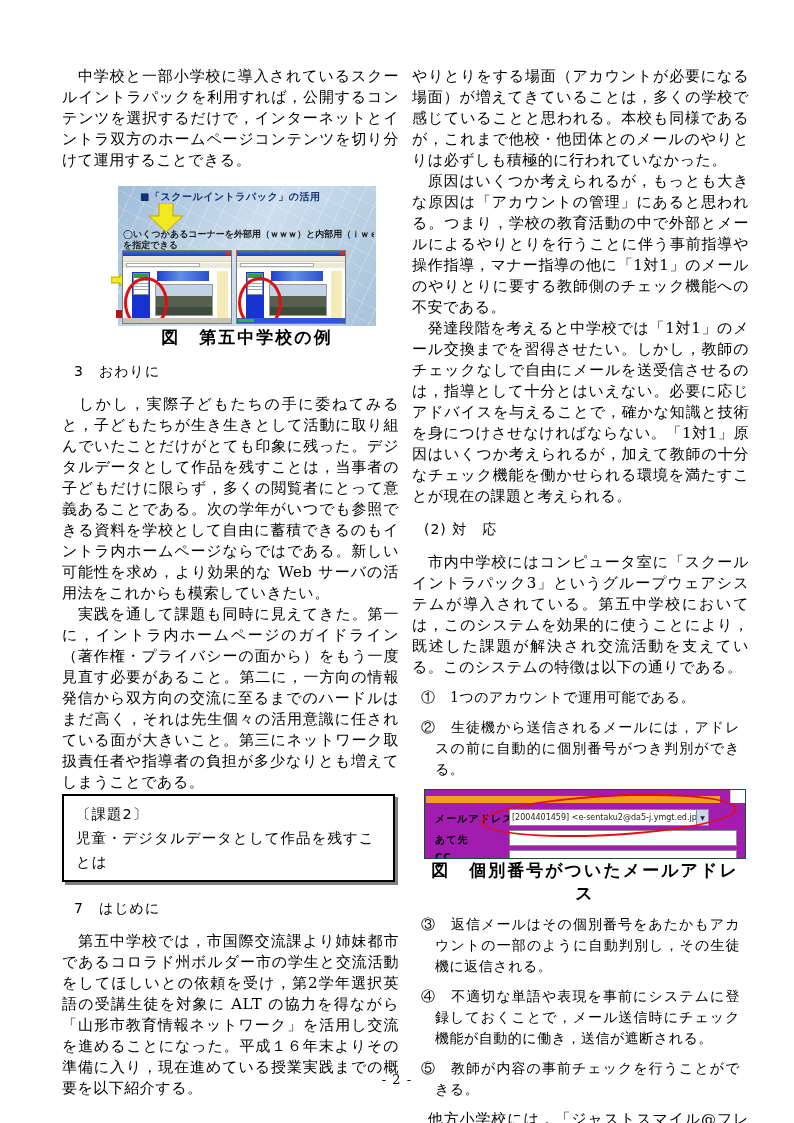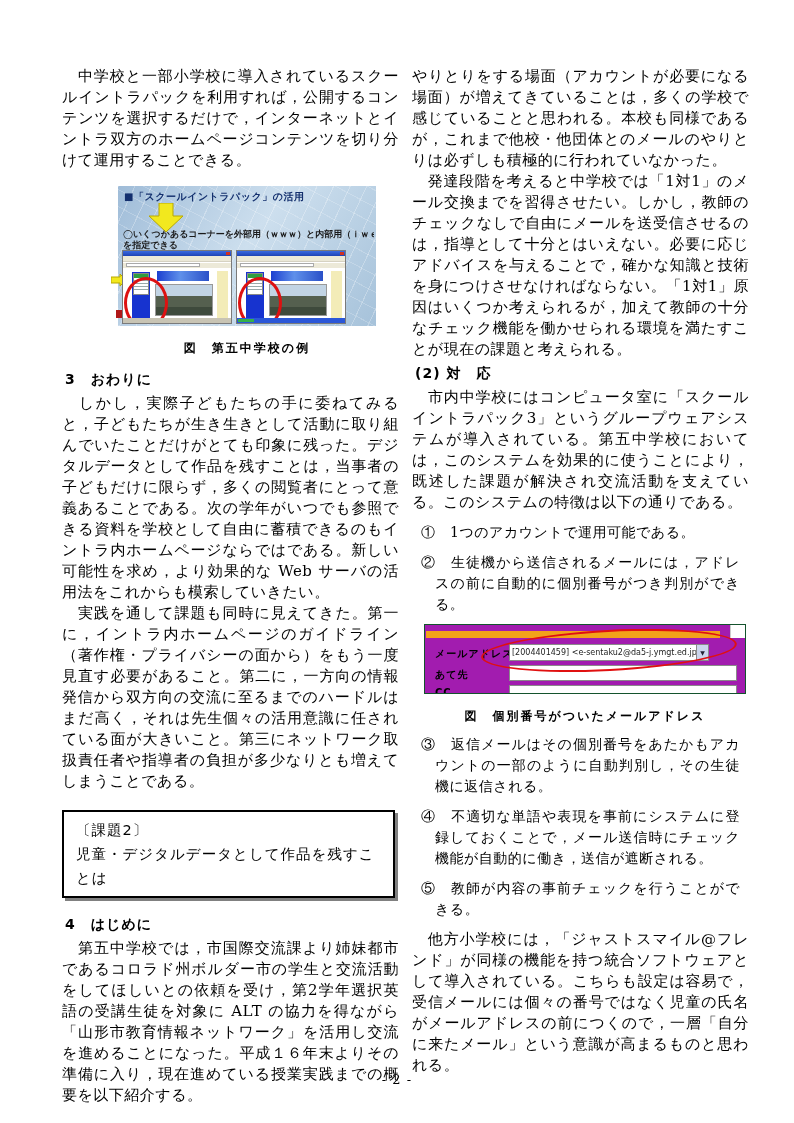--- a/index.html
+++ b/index.html
@@ -3,34 +3,34 @@
 <meta charset="utf-8">
 <style>
   html,body{margin:0;padding:0;background:#e8e8e8;}
   .page{position:relative;width:794px;height:1123px;margin:0 auto;background:#ffffff;
         font-family:"DejaVu Serif",serif;color:#000;overflow:hidden;}
   .col{position:absolute;top:66px;width:337px;}
   .col-left{left:62px;}
   .col-right{left:412px;}
 
   .para{font-size:15px;line-height:21px;letter-spacing:.5px;text-align:justify;margin:0;}
-  .heading{font-family:"DejaVu Sans","Liberation Sans",sans-serif;font-weight:bold;
-           font-size:14px;line-height:21px;letter-spacing:1px;margin:3px;}
+  .heading{font-family:"DejaVu Sans","Liberation Sans",sans-serif;font-weight:normal;
+           font-size:14px;line-height:21px;letter-spacing:1px;margin:12px;}
   .mt{margin-top:21px;}
   .list-item{font-size:14px;line-height:21px;letter-spacing:.5px;text-align:justify;
              padding-left:14px;text-indent:-14px;margin:9px;}
 
   
   .figure1{margin:15px 0 12px 56px;width:258px;}
   .slide{position:relative;width:258px;height:140px;
     background:
       repeating-linear-gradient(115deg, rgba(255,255,255,.28) 0 1px, transparent 1px 15px),
       repeating-linear-gradient(28deg, rgba(255,255,255,.20) 0 1px, transparent 1px 15px),
       linear-gradient(125deg,#9fbcd8 0%,#cddfee 48%,#a6c2da 100%);}
-  .slide-title{position:absolute;left:6px;top:4px;font-family:"DejaVu Sans",sans-serif;
+  .slide-title{position:absolute;left:22px;top:4px;font-family:"DejaVu Sans",sans-serif;
       font-weight:bold;font-size:10px;color:#14306e;letter-spacing:.5px;white-space:nowrap;}
   .slide-arrow{position:absolute;left:30px;top:17px;}
   .slide-bullet{position:absolute;left:5px;top:43px;width:251px;overflow:hidden;
       font-family:"DejaVu Sans",sans-serif;font-weight:bold;font-size:9px;line-height:11px;
       color:#1a1a1a;white-space:nowrap;}
   .slide-sidearrow{position:absolute;left:-7px;top:88px;}
   .slide-redsq{position:absolute;left:-2px;bottom:8px;width:8px;height:8px;background:#b01818;}
 
   .browser{position:absolute;top:64px;width:108px;height:72px;background:#fff;border:1px solid #7a7a7a;}
   .b1{left:4px;}
@@ -50,25 +50,25 @@
   .b-photo{position:absolute;left:32px;top:16px;width:56px;height:30px;border:1px solid #999;
       background:linear-gradient(#c2d4e4 0 38%,#55604f 38% 75%,#3e4a3c 75%);}
   .b-strip{position:absolute;right:3px;top:3px;width:11px;bottom:0;background:#f3ecb8;}
   .b-status{position:absolute;left:0;right:0;bottom:0;height:5px;background:#c8c4b4;}
   .b2 .b-status{background:#2b57d8;}
   .b-status-green{position:absolute;left:1px;top:1px;width:16px;height:3px;background:#35b04a;}
   .b-ellipse{position:absolute;left:1px;top:9px;width:38px;height:46px;
       border:3px solid #dd1111;border-radius:50%;}
 
   .fig-caption{font-family:Liberation Mono, monospace;font-weight:bold;
-      font-size:12px;letter-spacing:2px;text-align:center;margin-top:14px;}
+      font-size:17px;letter-spacing:2px;text-align:center;margin-top:0;}
 
   
   .topic-box{border:2px solid #000;box-shadow:3px 3px 0 #808080;padding:6px 12px;
-      margin:18px 4px 16px 0;font-family:"DejaVu Sans",sans-serif;font-size:14.5px;
+      margin:1px 4px 16px 0;font-family:"DejaVu Sans",sans-serif;font-size:14.5px;
       line-height:24px;letter-spacing:1px;}
 
   
   .figure2{margin:8px 0 6px 12px;width:322px;}
   .mail-box{position:relative;width:320px;height:68px;border:1px solid #14532d;
       background:#a21caf;overflow:hidden;}
   .mail-orange{position:absolute;left:1px;top:6px;width:294px;height:7px;background:#f2a21a;}
   .mail-notch{position:absolute;right:0;top:0;width:14px;height:13px;background:#fff;border-left:1px solid #ccc;}
   .mail-label{position:absolute;left:10px;font-family:"DejaVu Sans",sans-serif;font-weight:bold;
       font-size:10px;letter-spacing:1px;}
@@ -170,30 +170,31 @@
 
     <h2 class="heading">3　おわりに</h2>
     <p class="para">　しかし，実際子どもたちの手に委ねてみると，子どもたちが生き生きとして活動に取り組んでいたことだけがとても印象に残った。デジタルデータとして作品を残すことは，当事者の子どもだけに限らず，多くの閲覧者にとって意義あることである。次の学年がいつでも参照できる資料を学校として自由に蓄積できるのもイントラ内ホームページならではである。新しい可能性を求め，より効果的な Web サーバの活用法をこれからも模索していきたい。</p>
     <p class="para">　実践を通して課題も同時に見えてきた。第一に，イントラ内ホームページのガイドライン（著作権・プライバシーの面から）をもう一度見直す必要があること。第二に，一方向の情報発信から双方向の交流に至るまでのハードルはまだ高く，それは先生個々の活用意識に任されている面が大きいこと。第三にネットワーク取扱責任者や指導者の負担が多少なりとも増えてしまうことである。</p>
 
     <div class="topic-box">
       <div>〔課題2〕</div>
       <div>児童・デジタルデータとして作品を残すことは</div>
     </div>
 
-    <h2 class="heading">4　はじめに</h2>
+    <h2 class="heading">7　はじめに</h2>
     <p class="para">　第五中学校では，市国際交流課より姉妹都市であるコロラド州ボルダー市の学生と交流活動をしてほしいとの依頼を受け，第2学年選択英語の受講生徒を対象に ALT の協力を得ながら「山形市教育情報ネットワーク」を活用し交流を進めることになった。平成１６年末よりその準備に入り，現在進めている授業実践までの概要を以下紹介する。</p>
 
     <h2 class="heading mt">2　メールアカウントの管理について</h2>
     <p class="para">　「総合的な学習」との関わりで，生徒がメールの</p>
   </div>
 
   <div class="col col-right">
 
     <p class="para">やりとりをする場面（アカウントが必要になる場面）が増えてきていることは，多くの学校で感じていることと思われる。本校も同様であるが，これまで他校・他団体とのメールのやりとりは必ずしも積極的に行われていなかった。</p>
+    <p class="para">　原因はいくつか考えられるが，もっとも大きな原因は「アカウントの管理」にあると思われる。つまり，学校の教育活動の中で外部とメールによるやりとりを行うことに伴う事前指導や操作指導，マナー指導の他に「1対1」のメールのやりとりに要する教師側のチェック機能への不安である。</p>
     <p class="para">　発達段階を考えると中学校では「1対1」のメール交換までを習得させたい。しかし，教師のチェックなしで自由にメールを送受信させるのは，指導として十分とはいえない。必要に応じアドバイスを与えることで，確かな知識と技術を身につけさせなければならない。「1対1」原因はいくつか考えられるが，加えて教師の十分なチェック機能を働かせられる環境を満たすことが現在の課題と考えられる。</p>
 
     <h3 class="heading">(2) 対　応</h3>
     <p class="para">　市内中学校にはコンピュータ室に「スクールイントラパック3」というグループウェアシステムが導入されている。第五中学校においては，このシステムを効果的に使うことにより，既述した課題が解決され交流活動を支えている。このシステムの特徴は以下の通りである。</p>
 
     <div class="list-item">①　1つのアカウントで運用可能である。</div>
     <div class="list-item">②　生徒機から送信されるメールには，アドレスの前に自動的に個別番号がつき判別ができる。</div>
 
     <div class="figure2">
       <div class="mail-box">

